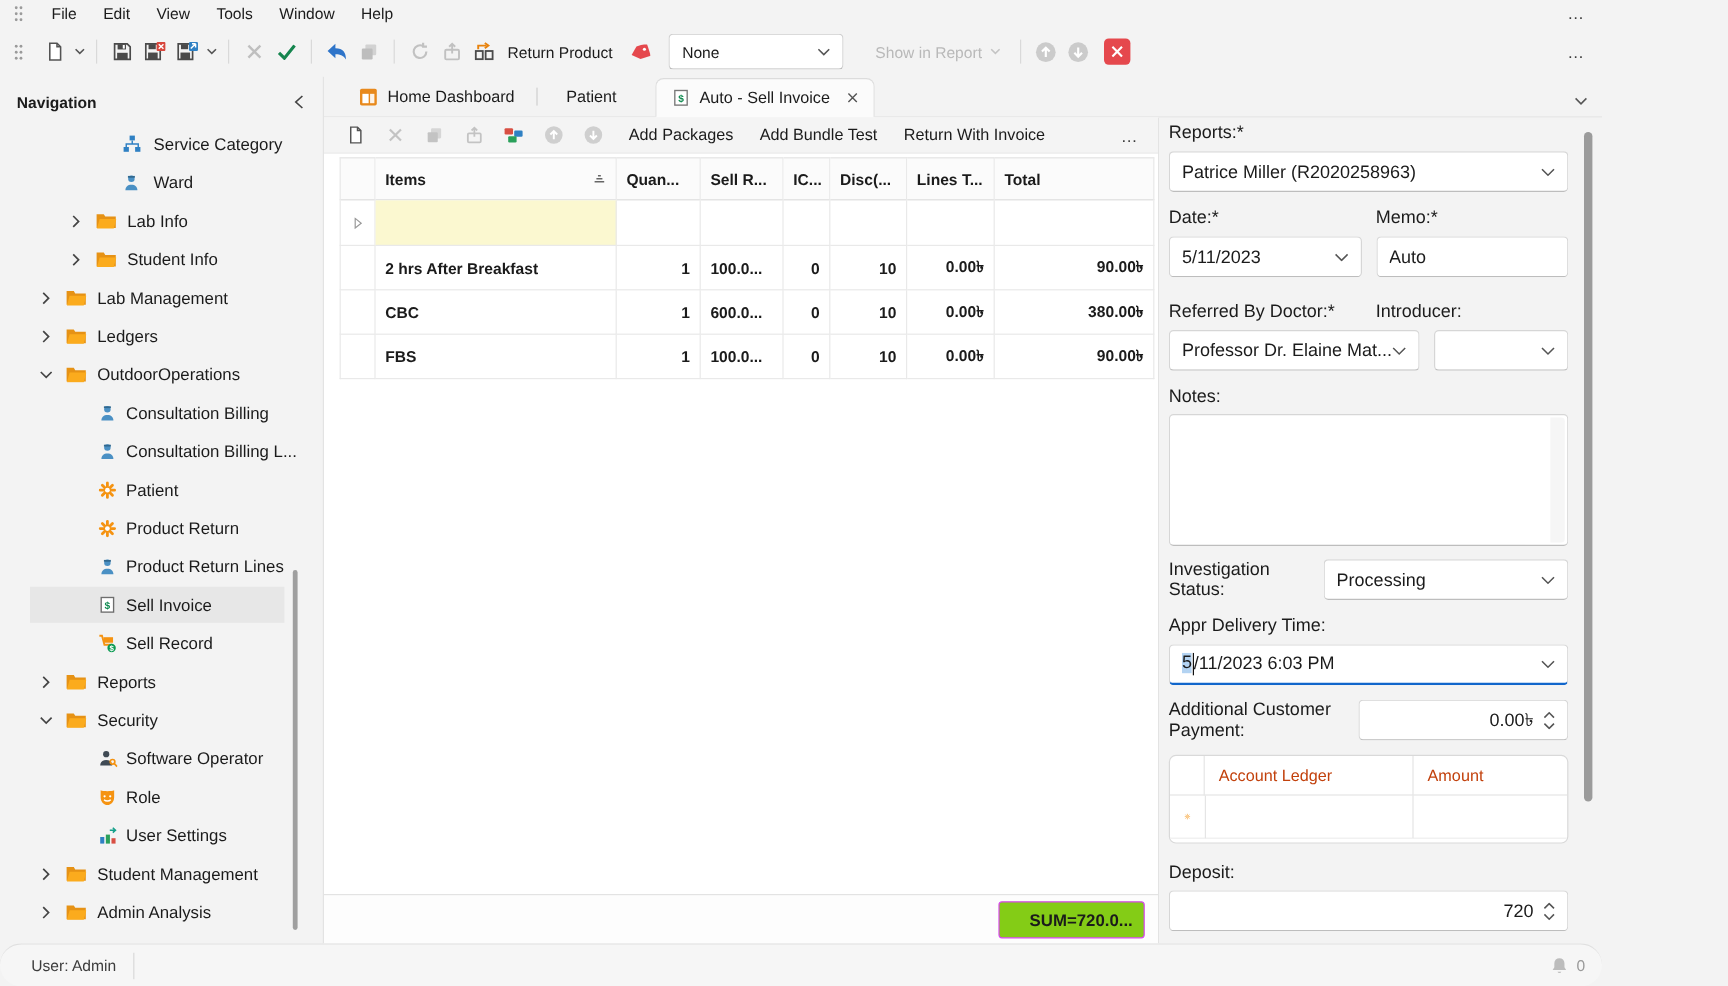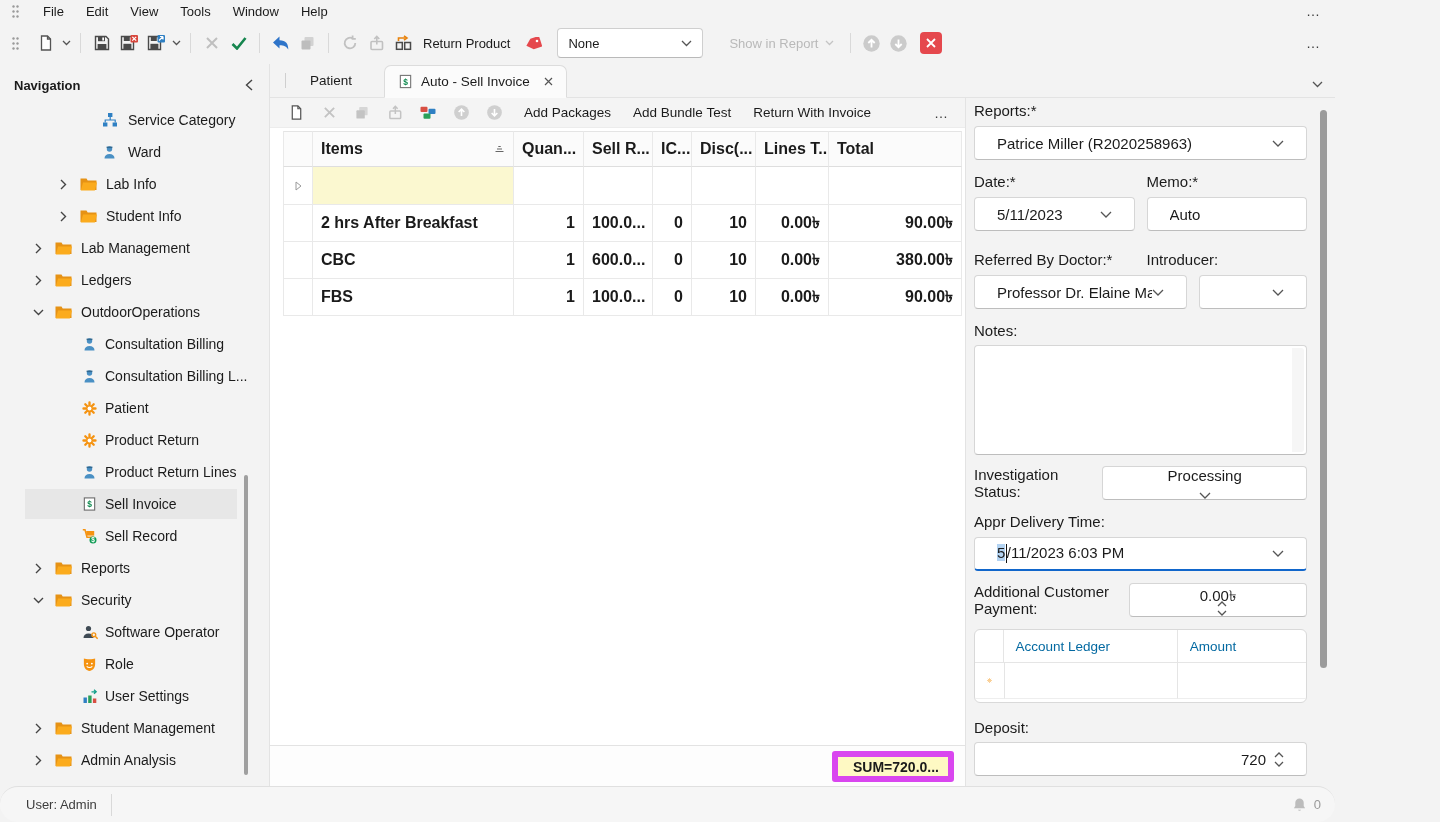--- a/index.html
+++ b/index.html
@@ -51,59 +51,59 @@
   .tab-close { display:flex; align-items:center; margin-left:6px; }
   .tabbar-chevron { position:absolute; right:12px; bottom:9px; }
 
   
   .grid-panel { position:absolute; top:34px; left:0; bottom:0; width:696px; background:#fff; border-right:1px solid #e3e3e3; }
   .grid-toolbar { height:30px; background:#f4f4f4; border-bottom:1px solid #ececec; display:flex; align-items:center; padding-left:12px; position:relative; }
   .gt-btn { width:28px; height:24px; display:flex; align-items:center; justify-content:center; margin-right:5px; }
   .gt-text { font-size:13.5px; padding:0 11px; }
   .gt-overflow { position:absolute; right:16px; font-size:14px; letter-spacing:1px; color:#3a3a3a; }
 
-  .grid { margin:3px 0 0 13px; width:679px; font-size:16px; font-weight:bold; }
+  .grid { margin:3px 0 0 13px; width:679px; font-size:13px; font-weight:bold; }
   .g-row { display:flex; }
   .c { border-right:1px solid #e9e9e9; border-bottom:1px solid #e9e9e9; display:flex; align-items:center; padding:0 8px; overflow:hidden; white-space:nowrap; }
   .c.r { justify-content:flex-end; }
   .col-ind { width:30px; justify-content:center; padding:0; border-left:1px solid #e9e9e9; }
   .col-items { width:201px; }
   .col-qty { width:70px; }
   .col-rate { width:69px; }
   .col-ic { width:39px; }
   .col-disc { width:64px; }
   .col-dt { width:73px; }
   .col-total { width:133px; }
   .g-head .c { height:36px; background:#fbfbfb; border-top:1px solid #e4e4e4; border-bottom:1px solid #dedede; }
   .g-head .col-items { justify-content:space-between; }
   .g-new .c { height:38px; }
   .g-new .col-items { background:#fbf8d0; }
   .g-data .c { height:37px; }
   .grid-footer { position:absolute; left:0; right:0; bottom:0; height:41px; background:#fdfdfd; border-top:1px solid #e3e3e3; }
-  .sum-box { position:absolute; left:562px; top:5px; width:122px; height:31px; background:#fef9c3; border:6px solid #d946ef; border-radius:3px; display:flex; align-items:center; justify-content:flex-end; padding:0 9px; font-size:14px; font-weight:bold; }
+  .sum-box { position:absolute; left:562px; top:5px; width:122px; height:31px; background:#84cc16; border:1px solid #d946ef; border-radius:3px; display:flex; align-items:center; justify-content:flex-end; padding:0 9px; font-size:14px; font-weight:bold; }
 
   
   .form-panel { position:absolute; top:34px; left:696px; right:0; bottom:0; padding:2px 28px 0 8px; background:#f3f3f3; }
   .flabel { font-size:15px; }
-  .field { height:34px; background:#fff; border:1px solid #d6d6d6; border-bottom-color:#bdbdbd; border-radius:4px; display:flex; align-items:center; padding:0 22px; font-size:15px; }
+  .field { height:34px; background:#fff; border:1px solid #d6d6d6; border-bottom-color:#bdbdbd; border-radius:4px; display:flex; align-items:center; padding:0 10px; font-size:15px; }
   .field .val { flex:1; overflow:hidden; white-space:nowrap; }
   .two-col { display:flex; gap:12px; }
   .two-col > div { width:213px; }
   .notes { height:110px; align-items:flex-start; position:relative; }
   .notes::after { content:""; position:absolute; top:2px; bottom:2px; right:2px; width:12px; background:#f6f6f6; border-radius:0 3px 3px 0; }
   .inline-row { display:flex; align-items:center; justify-content:space-between; }
-  .inline-row .field { width:213px;flex-direction:column; }
+  .inline-row .field { width:213px; }
   .focused { border-bottom:2px solid #1166cb; }
   .sel { background:#b3d3f2; }
   .caret { width:1px; height:19px; background:#111; display:inline-block; vertical-align:middle; margin-left:.5px; }
   .spin { display:flex; flex-direction:column; gap:3px; margin-left:8px; align-items:center; }
   .ledger { margin-top:12px; background:#fff; border:1px solid #d9d9d9; border-radius:6px; height:74px; overflow:hidden; }
   .ledger .lrow { display:flex; }
   .ledger .lc { border-right:1px solid #e5e5e5; display:flex; align-items:center; padding:0 12px; font-size:13.5px; }
-  .ledger .lhead .lc { height:33px; border-bottom:1px solid #e5e5e5; color:#0369a1; }
+  .ledger .lhead .lc { height:33px; border-bottom:1px solid #e5e5e5; color:#c2410c; }
   .ledger .ldata .lc { height:36px; border-bottom:1px solid #eee; }
   .lc-ind { width:30px; justify-content:center; padding:0; }
   .lc-ledger { width:235px; }
   .lc-amount { width:171px; border-right:none !important; }
   .form-scroll { position:absolute; right:8px; top:12px; width:7px; height:558px; background:#9b9b9b; border-radius:4px; }
 
   
   .statusbar { position:absolute; left:0; right:0; bottom:0; height:36px; background:#f6f6f6; border-top:1px solid #e0e0e0; display:flex; align-items:center; padding:0 14px 0 26px; font-size:13px; color:#3c3c3c;border-radius:18px; }
   .sb-sep { width:1px; height:22px; background:#d9d9d9; margin-left:14px; }
   .sb-right { margin-left:auto; display:flex; align-items:center; gap:7px; color:#9a9a9a; }
@@ -540,20 +540,28 @@
           </span>
         <span class="tlabel">Admin Analysis</span>
       </div>
     </div>
     <div class="side-scroll"></div>
   </div>
 
   <div class="main">
 
     <div class="tabbar">
+      <div class="tab">
+        <svg width="16" height="16" viewBox="0 0 16 16">
+            <rect x="1" y="1" width="14" height="14" rx="1.5" fill="#e8891c"></rect>
+            <rect x="3" y="5.2" width="5.2" height="7.8" fill="#fff"></rect>
+            <rect x="9.4" y="5.2" width="3.6" height="7.8" fill="#fff" opacity=".9"></rect>
+          </svg>
+        <span>Home Dashboard</span>
+      </div>
       <span class="tab-sep"></span>
       <div class="tab" style="padding:0 22px;">
         <span>Patient</span>
       </div>
       <div class="tab active">
         <svg width="15" height="15" viewBox="0 0 16 16">
             <rect x="2.5" y="1.5" width="11" height="13" fill="#fff" stroke="#777" stroke-width="1.2"></rect>
             <text x="8" y="11.5" text-anchor="middle" font-size="9" font-weight="bold" fill="#0e8a4f">$</text>
           </svg>
         <span>Auto - Sell Invoice</span>

